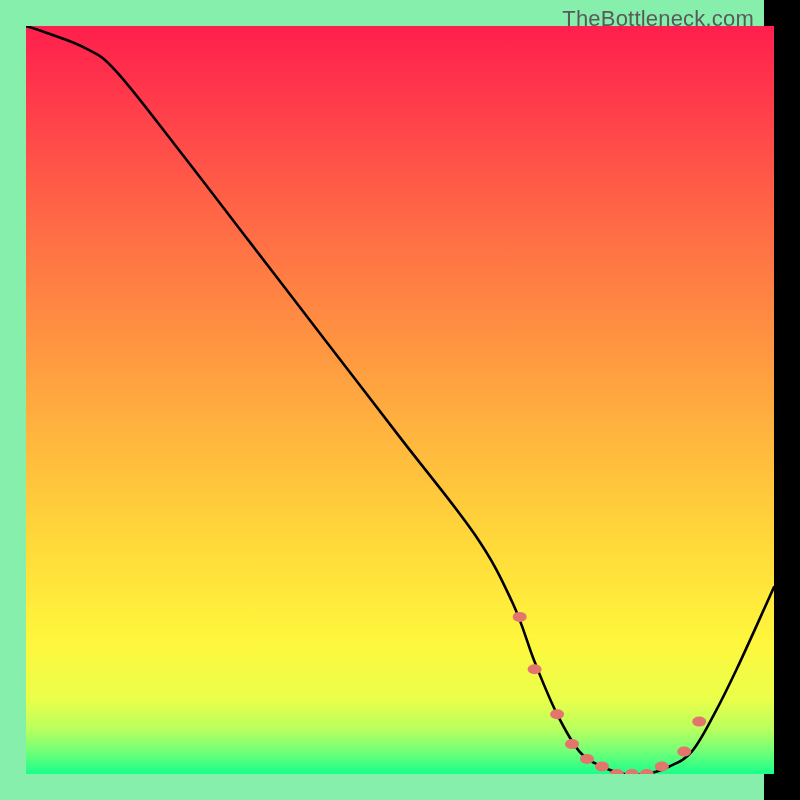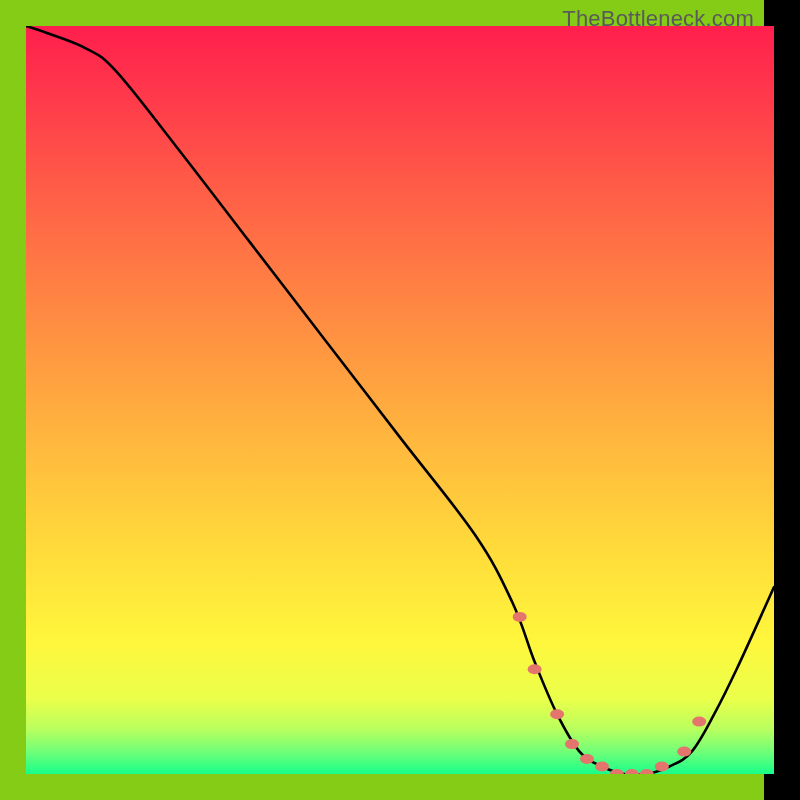--- a/index.html
+++ b/index.html
@@ -8,21 +8,21 @@
     width: 800px;
     height: 800px;
     background: #000;
     overflow: hidden;
     font-family: Arial, Helvetica, sans-serif;
   }
   .root {
     position: relative;
     width: 764px;
     height: 800px;
-    background: #84cc16;
+    background: #86efac;
   }
   .watermark {
     position: absolute;
     top: 6px;
     right: 10px;
     color: #5a5a5a;
     font-size: 22px;
     font-weight: 500;
     letter-spacing: 0.2px;
     z-index: 5;

